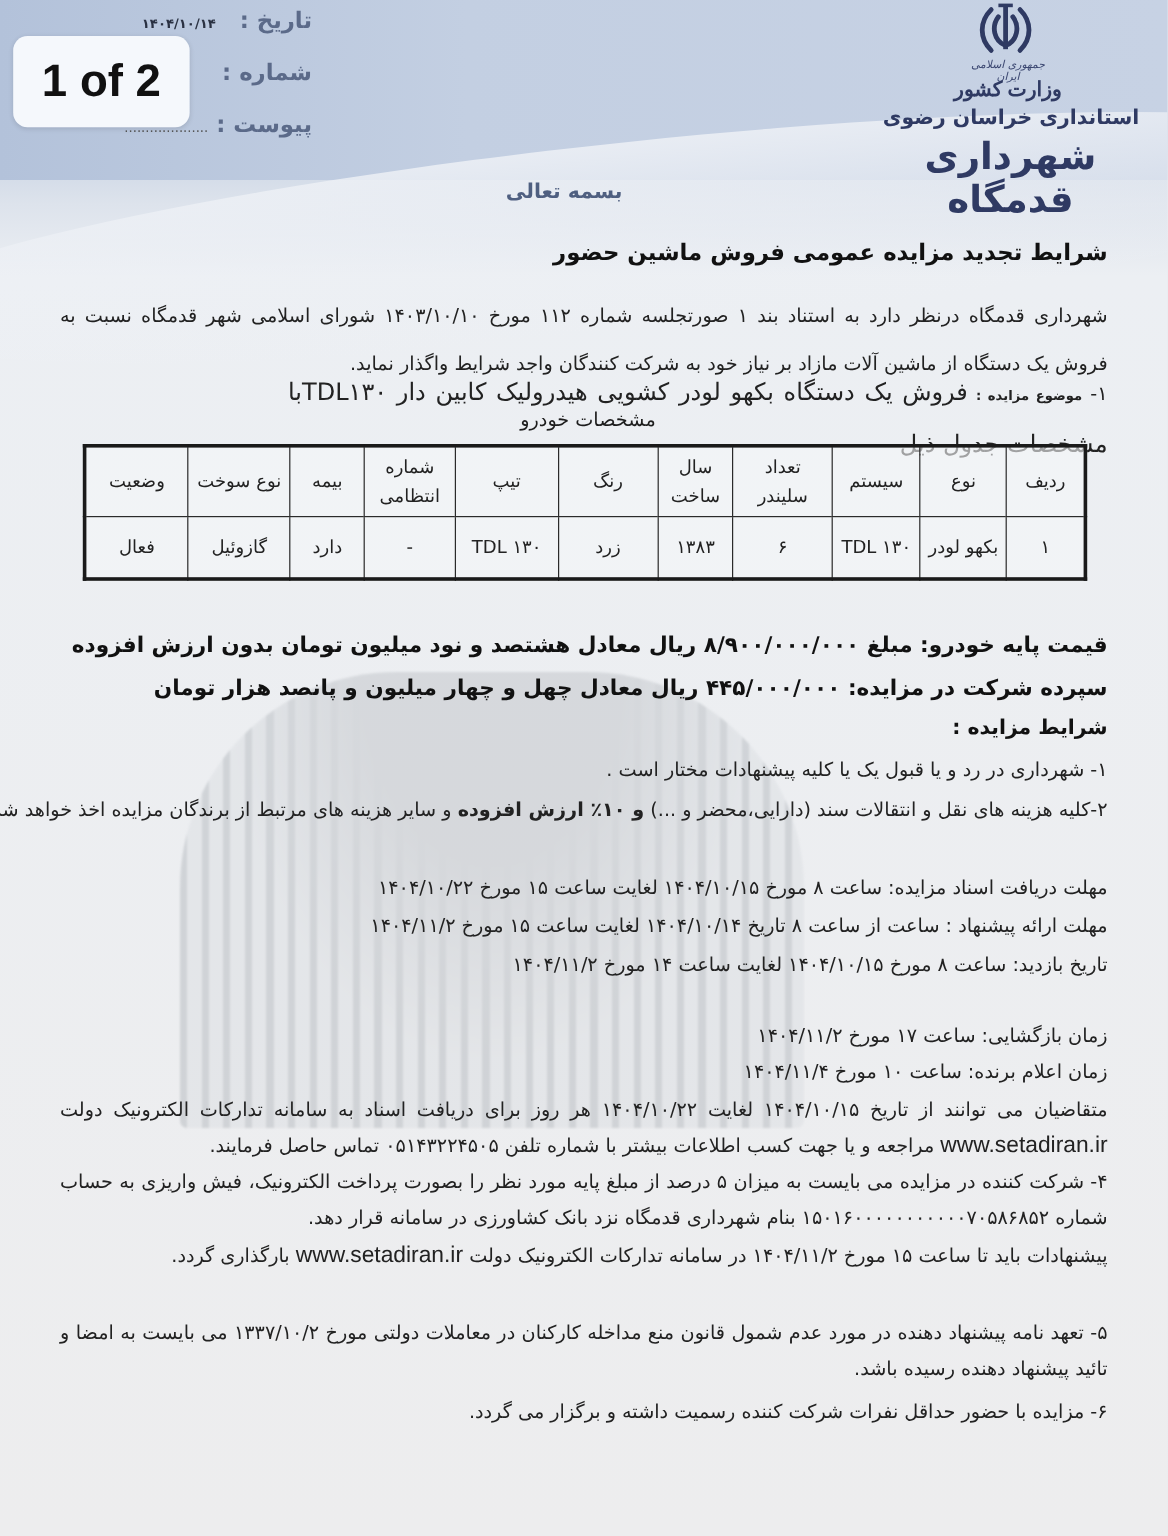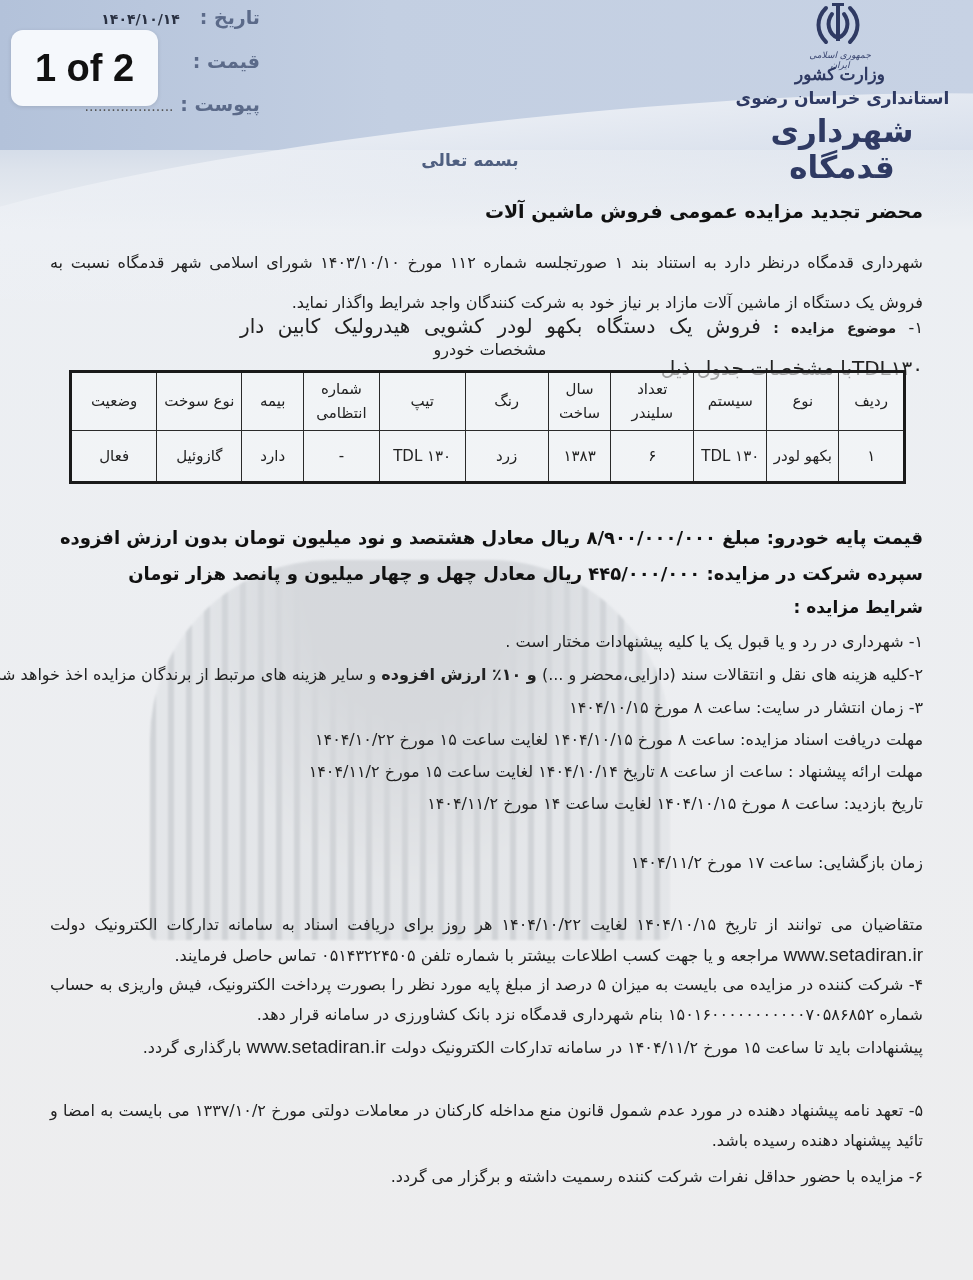--- a/index.html
+++ b/index.html
@@ -38,40 +38,40 @@
 
     
     .emblem {
       position: absolute; left: 812px; top: 2px; width: 52px; height: 44px;
     }
     .emblem-caption { position:absolute; left: 800px; top: 50px; width: 80px; font-size: 9px; color:#3a4670; text-align:center; font-style: italic; }
     .ministry { position:absolute; left: 770px; top: 64px; width: 140px; font-size: 17px; font-weight: bold; color:#2f3a63; text-align:center;font-family:Liberation Serif, serif; }
     .province { position:absolute; left: 735px; top: 88px; width: 215px; font-size: 17px; font-weight: bold; color:#2f3a63; text-align:center; }
     .municipality { position:absolute; left: 722px; top: 113px; width: 240px; font-size: 31px; font-weight: bold; color:#2f3a63; text-align:center; letter-spacing: 1px; }
     .meta-row { position:absolute; font-size: 19px; font-weight: bold; color:#5b6a89; direction: rtl; }
-    .meta-value { font-size: 14px; color:#2a3142; font-weight: bold; }
+    .meta-value { font-size: 11px; color:#2a3142; font-weight: bold; }
     .meta-date { left: 80px; top: 6px; width: 180px; }
     .meta-number { left: 80px; top: 50px; width: 180px; }
     .meta-attach { left: 80px; top: 93px; width: 180px; }
     .bismillah { position:absolute; left: 400px; top: 150px; width: 140px; font-size: 17px; font-weight: bold; color:#4f5f80; text-align:center; }
 
     .page-badge {
       position:absolute; left: 11px; top: 30px; width: 147px; height: 76px;
       background: rgba(248,250,253,0.96); border-radius: 12px;
       box-shadow: 0 1px 4px rgba(0,0,0,0.12);
       display:flex; align-items:center; justify-content:center;
       font-family: "Liberation Sans", sans-serif; font-size: 38px; font-weight: bold; color:#111;
     }
 
     
     .title { position:absolute; right: 50px; top: 200px; font-size: 19px; font-weight: bold; color:#111; }
     .para { position:absolute; right: 50px; left: 50px; font-size: 16px; line-height: 40px; color:#222; text-align: justify; text-align-last: right; }
     .p-intro { top: 243px; }
     .p-subject { top: 306px; text-align-last: right; }
-    .p-subject b { font-size: 14px; }
+    .p-subject b { font-size: 11px; }
     .table-caption { position:absolute; left: 380px; top: 340px; width: 220px; font-size: 16px; text-align:center; }
 
     table.spec {
       position:absolute; left: 69px; top: 370px; width: 837px; height: 114px;
       border-collapse: collapse; direction: rtl;
       border: 3px solid #1a1a1a; background: rgba(245,246,248,0.6);
       font-size: 15px; color: #222;
     }
     table.spec td, table.spec th {
       border: 1px solid #2a2a2a; text-align:center; font-weight: normal; padding: 2px 4px; line-height: 24px;
@@ -108,32 +108,32 @@
   <div class="emblem-caption rtl">جمهوری اسلامی ایران</div>
   <div class="ministry rtl">وزارت کشور</div>
   <div class="province rtl">استانداری خراسان رضوی</div>
   <div class="municipality rtl">شهرداری قدمگاه</div>
 
   <div class="meta-row meta-date">
     <span>تاریخ :</span>
     &nbsp;&nbsp;<span class="meta-value">۱۴۰۴/۱۰/۱۴</span>
   </div>
   <div class="meta-row meta-number">
-    <span>قیمت :</span>
+    <span>شماره :</span>
     <span class="meta-value"></span>
   </div>
   <div class="meta-row meta-attach">
     <span>پیوست :</span>
     <span class="meta-value" style="font-weight:normal;color:#555">....................</span>
   </div>
   <div class="bismillah rtl">بسمه تعالی</div>
 
   <div class="page-badge">1 of 2</div>
 
-  <div class="title rtl">محضر تجدید مزایده عمومی فروش ماشین آلات</div>
+  <div class="title rtl">شرایط تجدید مزایده عمومی فروش ماشین حضور</div>
   <div class="para p-intro rtl">شهرداری قدمگاه درنظر دارد به استناد بند ۱ صورتجلسه شماره ۱۱۲ مورخ ۱۴۰۳/۱۰/۱۰ شورای اسلامی شهر قدمگاه نسبت به فروش یک دستگاه از ماشین آلات مازاد بر نیاز خود به شرکت کنندگان واجد شرایط واگذار نماید.</div>
   <div class="para p-subject rtl" style="left:240px;">
     <span>۱-</span>
     <b>موضوع مزایده :</b>
     <span style="font-size:20px">فروش یک دستگاه بکهو لودر کشویی هیدرولیک کابین دار TDL۱۳۰با مشخصات جدول ذیل</span>
   </div>
   <div class="table-caption rtl">مشخصات خودرو</div>
 
   <table class="spec">
     <tbody>
@@ -169,25 +169,25 @@
   <div class="bold-line price">قیمت پایه خودرو: مبلغ ۸/۹۰۰/۰۰۰/۰۰۰ ریال معادل هشتصد و نود میلیون تومان بدون ارزش افزوده</div>
   <div class="bold-line deposit">سپرده شرکت در مزایده: ۴۴۵/۰۰۰/۰۰۰ ریال معادل چهل و چهار میلیون و پانصد هزار تومان</div>
   <div class="bold-line cond-head" style="font-size:17px">شرایط مزایده :</div>
 
   <div class="line" style="top:627px">۱- شهرداری در رد و یا قبول یک یا کلیه پیشنهادات مختار است .</div>
   <div class="line" style="top:660px">
     <span>۲-کلیه هزینه های نقل و انتقالات سند (دارایی،محضر و ...)</span>
     <b>و ۱۰٪ ارزش افزوده</b>
     <span>و سایر هزینه های مرتبط از برندگان مزایده اخذ خواهد شد.</span>
   </div>
-  <div class="line" style="top:693px">۳- زمان انتشار در سایت: ساعت ۸ مورخ ۱۴۰۴/۱۰/۱۵</div>
   <div class="line" style="top:725px">مهلت دریافت اسناد مزایده: ساعت ۸ مورخ ۱۴۰۴/۱۰/۱۵   لغایت ساعت ۱۵ مورخ ۱۴۰۴/۱۰/۲۲</div>
   <div class="line" style="top:757px">مهلت ارائه پیشنهاد : ساعت از ساعت ۸ تاریخ ۱۴۰۴/۱۰/۱۴ لغایت ساعت ۱۵ مورخ ۱۴۰۴/۱۱/۲</div>
   <div class="line" style="top:789px">تاریخ بازدید: ساعت ۸ مورخ ۱۴۰۴/۱۰/۱۵  لغایت ساعت ۱۴ مورخ ۱۴۰۴/۱۱/۲</div>
   <div class="line" style="top:848px">زمان بازگشایی: ساعت ۱۷ مورخ       ۱۴۰۴/۱۱/۲</div>
+  <div class="line" style="top:878px">زمان اعلام برنده: ساعت ۱۰ مورخ      ۱۴۰۴/۱۱/۴</div>
 
   <div class="line wide" style="top:910px">
     <span>متقاضیان می توانند از تاریخ ۱۴۰۴/۱۰/۱۵ لغایت ۱۴۰۴/۱۰/۲۲ هر روز برای دریافت اسناد به سامانه تدارکات الکترونیک دولت</span>
     <span class="link">www.setadiran.ir</span>
     <span>مراجعه و یا جهت کسب اطلاعات بیشتر با شماره تلفن ۰۵۱۴۳۲۲۴۵۰۵ تماس حاصل فرمایند.</span>
   </div>
   <div class="line wide" style="top:970px">۴- شرکت کننده در مزایده می بایست به میزان ۵ درصد از مبلغ پایه مورد نظر را بصورت پرداخت الکترونیک، فیش واریزی به حساب شماره ۱۵۰۱۶۰۰۰۰۰۰۰۰۰۰۰۷۰۵۸۶۸۵۲ بنام شهرداری قدمگاه نزد بانک کشاورزی در سامانه قرار دهد.</div>
   <div class="line" style="top:1032px">
     <span>پیشنهادات باید تا ساعت ۱۵ مورخ ۱۴۰۴/۱۱/۲ در سامانه تدارکات الکترونیک دولت</span>
     <span class="link">www.setadiran.ir</span>

